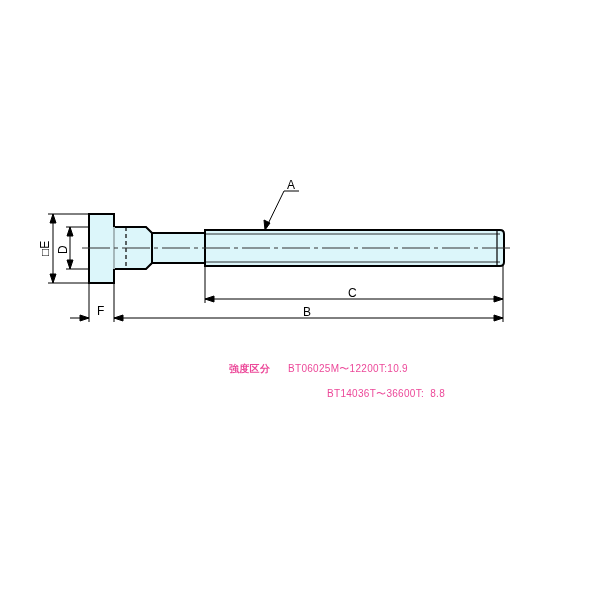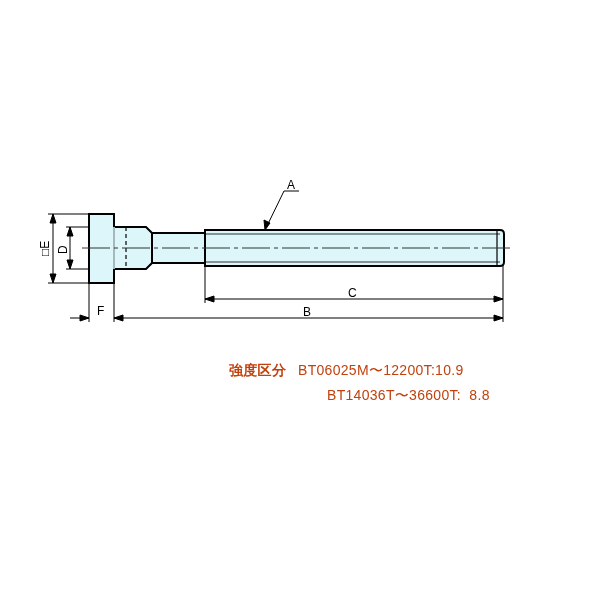--- a/index.html
+++ b/index.html
@@ -1,21 +1,21 @@
 <!DOCTYPE html>
 <html><head>
   <meta charset="utf-8">
   <style>
     html, body { margin: 0; padding: 0; background: #ffffff; }
     body { width: 600px; height: 600px; position: relative; overflow: hidden; }
     #drawing { position: absolute; left: 0; top: 0; width: 600px; height: 600px; }
     .lbl { font-family: "Liberation Sans", sans-serif; font-size: 12px; fill: #000; }
-    .spec { position: absolute; font-family: "Liberation Sans", sans-serif; font-size: 14px; color: #c2410c; white-space: pre; letter-spacing: 0.3px; }
+    .spec { position: absolute; font-family: "Liberation Sans", sans-serif; font-size: 10px; color: #ec4899; white-space: pre; letter-spacing: 0.3px; }
     .spec-head { left: 229px; top: 362px; font-weight: bold; }
-    .spec-line1 { left: 298px; top: 362px; }
+    .spec-line1 { left: 288px; top: 362px; }
     .spec-line2 { left: 306px; top: 387px; margin-left: 21px; }
   </style>
 </head>
 <body>
 
 <svg id="drawing" viewBox="0 0 600 600" xmlns="http://www.w3.org/2000/svg">
 
   <g fill="#dcf6fa" stroke="#000" stroke-width="2">
 
     <rect x="89" y="214" width="25" height="69"></rect>

